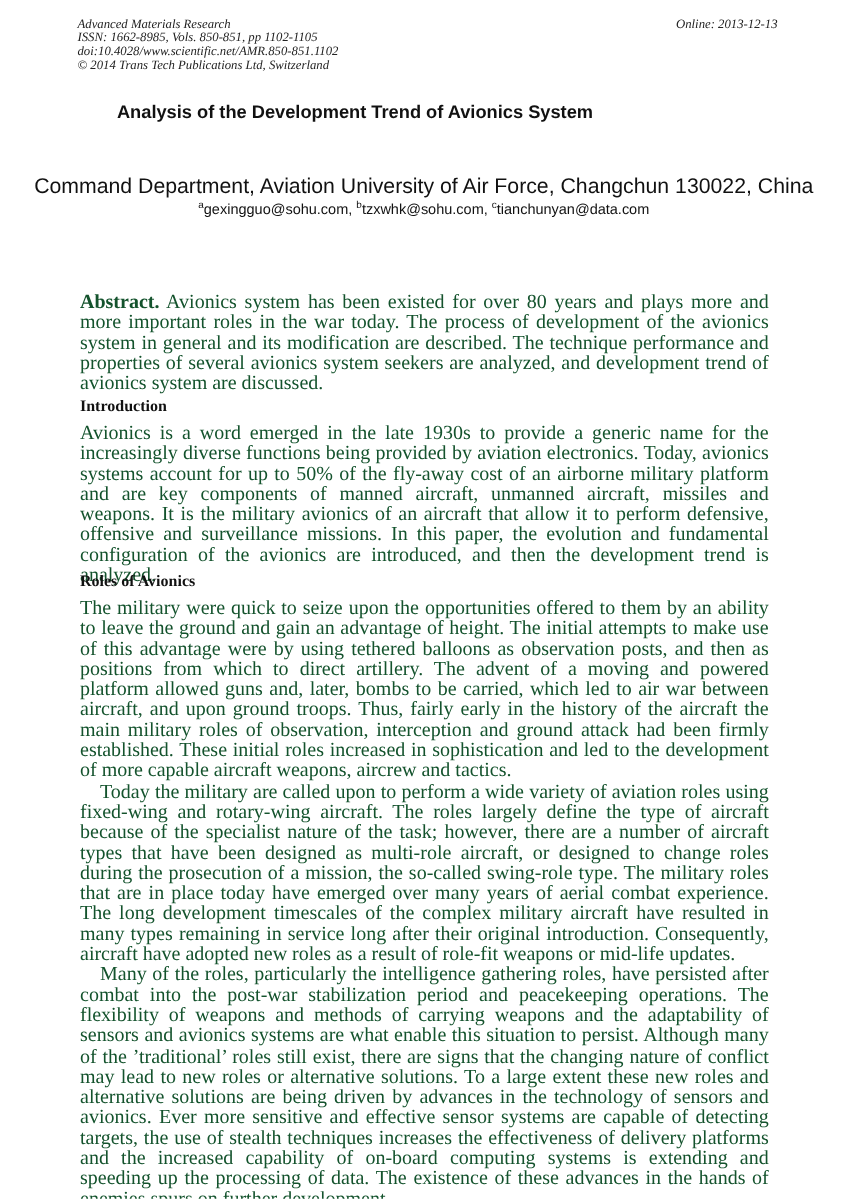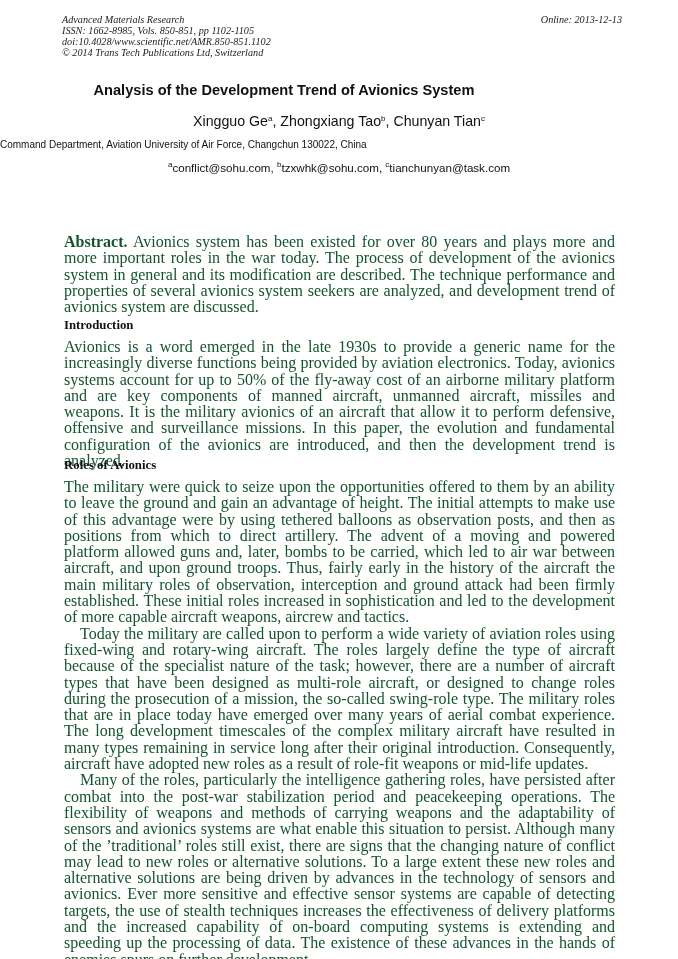--- a/index.html
+++ b/index.html
@@ -19,22 +19,22 @@
   .title {
     position: absolute; left: 0; width: 568px; top: 82px; text-align: center;
     font-family: "Liberation Sans", sans-serif; font-weight: bold; font-size: 14.6px;
   }
   .authors {
     position: absolute; left: 0; width: 678px; top: 113px; text-align: center;
     font-family: "Liberation Sans", sans-serif; font-size: 14.2px;
   }
   .authors sup, .emails sup { font-size: 8px; vertical-align: 5px; line-height: 0; }
   .affil {
-    position: absolute; left: 0; width: 678px; top: 139px; 
-    font-family: "Liberation Sans", sans-serif; font-size: 10px;
+    position: absolute; left: 0; width: 678px; top: 139px; text-align: center;
+    font-family: "Liberation Sans", sans-serif; font-size: 17px;
   }
   .emails {
     position: absolute; left: 0; width: 678px; top: 161px; text-align: center;
     font-family: "Liberation Sans", sans-serif; font-size: 11.6px;
   }
   .keywords {
     position: absolute; left: 64px; top: 196px;
     font-family: "Liberation Sans", sans-serif; font-size: 11.6px;
   }
   .keywords b { font-weight: bold; }
@@ -63,25 +63,24 @@
   <div class="header-left">
     <div>Advanced Materials Research</div>
     <div>ISSN: 1662-8985, Vols. 850-851, pp 1102-1105</div>
     <div>doi:10.4028/www.scientific.net/AMR.850-851.1102</div>
     <div>© 2014 Trans Tech Publications Ltd, Switzerland</div>
   </div>
   <div class="header-right">Online: 2013-12-13</div>
 
   <div class="title">Analysis of the Development Trend of Avionics System</div>
 
-  <div class="authors"><span>Xingguo Ge</span><sup>a</sup><span>, </span><span>Zhongxiang Tao</span><sup>b</sup><span>, </span><span>Chunyan Tian</span><sup>c</sup></div>
 
   <div class="affil">Command Department, Aviation University of Air Force, Changchun 130022, China</div>
 
-  <div class="emails"><sup>a</sup><span>conflict@sohu.com</span><span>, </span><sup>b</sup><span>tzxwhk@sohu.com</span><span>, </span><sup>c</sup><span>tianchunyan@task.com</span></div>
+  <div class="emails"><sup>a</sup><span>gexingguo@sohu.com</span><span>, </span><sup>b</sup><span>tzxwhk@sohu.com</span><span>, </span><sup>c</sup><span>tianchunyan@data.com</span></div>
 
 
   <div class="abstract body-text"><b>Abstract.</b><span> </span><span>Avionics system has been existed for over 80 years and plays more and more important roles in the war today. The process of development of the avionics system in general and its modification are described. The technique performance and properties of several avionics system seekers are analyzed, and development trend of avionics system are discussed.</span></div>
 
   <div class="heading h-intro">Introduction</div>
   <div class="intro body-text">Avionics is a word emerged in the late 1930s to provide a generic name for the increasingly diverse functions being provided by aviation electronics. Today, avionics systems account for up to 50% of the fly-away cost of an airborne military platform and are key components of manned aircraft, unmanned aircraft, missiles and weapons. It is the military avionics of an aircraft that allow it to perform defensive, offensive and surveillance missions. In this paper, the evolution and fundamental configuration of the avionics are introduced, and then the development trend is analyzed.</div>
 
   <div class="heading h-roles">Roles of Avionics</div>
   <div class="roles body-text">
     <p>The military were quick to seize upon the opportunities offered to them by an ability to leave the ground and gain an advantage of height. The initial attempts to make use of this advantage were by using tethered balloons as observation posts, and then as positions from which to direct artillery. The advent of a moving and powered platform allowed guns and, later, bombs to be carried, which led to air war between aircraft, and upon ground troops. Thus, fairly early in the history of the aircraft the main military roles of observation, interception and ground attack had been firmly established. These initial roles increased in sophistication and led to the development of more capable aircraft weapons, aircrew and tactics.</p>

